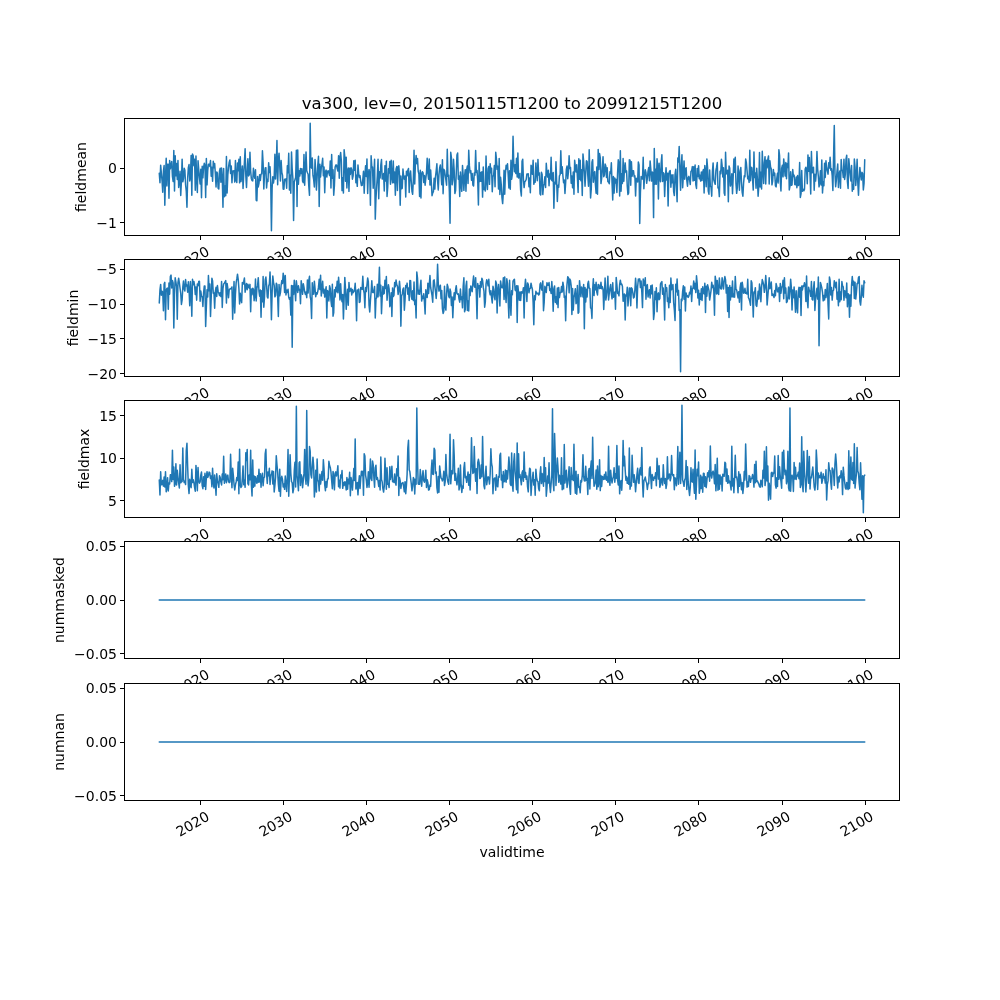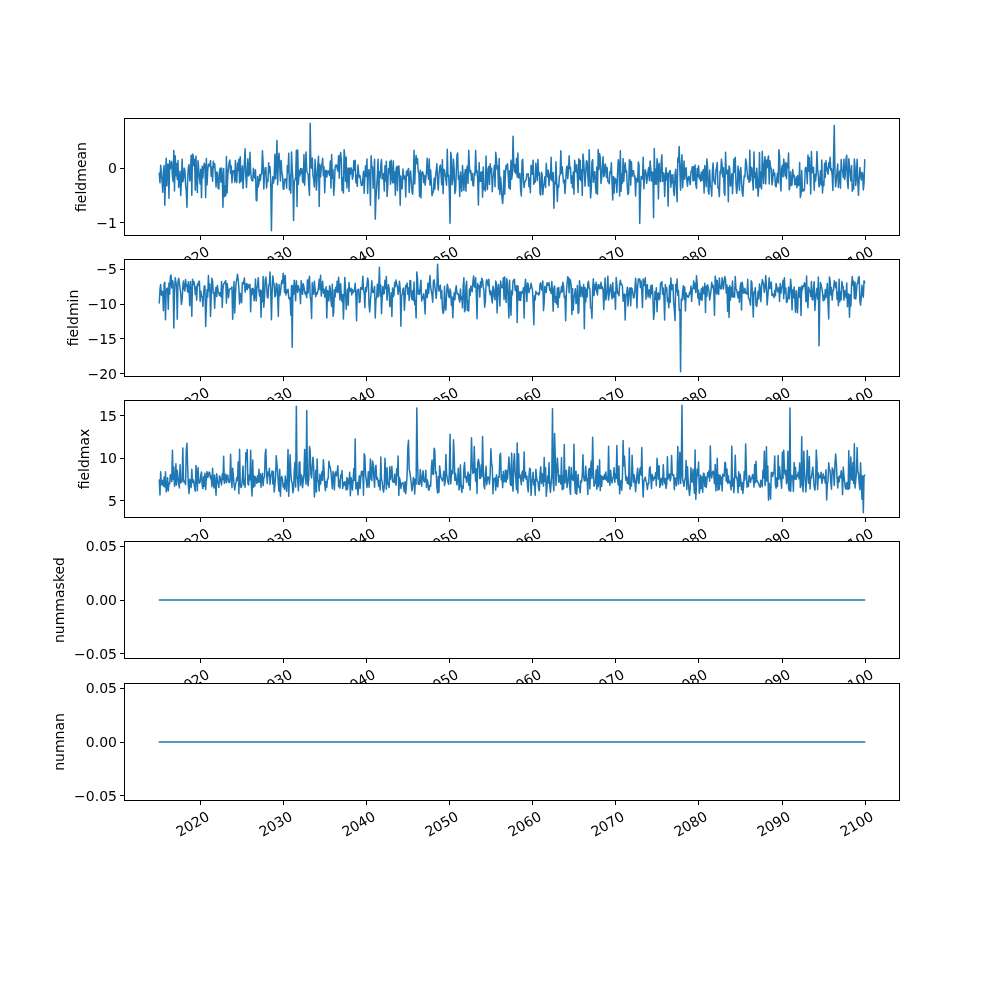--- a/index.html
+++ b/index.html
@@ -19,20 +19,22 @@
   .xtick-label{position:absolute;width:120px;text-align:right;font-size:14px;
     line-height:16px;white-space:nowrap;transform-origin:100% 0;transform:rotate(-30deg);}
   .ylab{position:absolute;width:200px;height:18px;text-align:center;font-size:14px;
     line-height:18px;white-space:nowrap;transform:rotate(-90deg);}
   .tick{position:absolute;background:#000;}
 </style>
 </head>
 <body>
 
 <div class="figure" id="figure">
+  <div class="title">va300, lev=0, 20150115T1200 to 20991215T1200</div>
+  <div class="xlabel">validtime</div>
   <div id="panels">
       <div class="panel-wrap" style="z-index: 1;">
         <div class="axes" style="left: 124px; top: 118px; width: 776px; height: 118px;"></div>
         <svg class="plot-svg" width="776" height="118" viewBox="0 0 776 118" style="left: 124px; top: 118px;">
           <polyline points="35.27,55.20 35.97,64.68 36.66,47.35 37.35,55.11 38.04,62.56 38.73,74.25 39.43,53.15 40.12,47.55 40.81,87.18 41.50,59.52 42.20,40.29 42.89,68.06 43.58,46.37 44.27,46.34 44.96,80.32 45.66,42.62 46.35,50.75 47.04,47.23 47.73,43.51 48.43,58.37 49.12,63.49 49.81,32.48 50.50,72.97 51.20,37.74 51.89,57.86 52.58,45.41 53.27,61.50 53.96,42.51 54.66,69.50 55.35,63.44 56.04,53.36 56.73,77.47 57.43,62.93 58.12,41.14 58.81,63.85 59.50,60.56 60.20,50.24 60.89,52.27 61.58,66.78 62.27,73.15 62.96,89.13 63.66,60.32 64.35,49.71 65.04,46.58 65.73,62.94 66.43,58.31 67.12,37.42 67.81,77.28 68.50,36.07 69.20,37.76 69.89,47.69 70.58,41.21 71.27,72.25 71.96,37.97 72.66,60.56 73.35,74.56 74.04,42.67 74.73,51.54 75.43,59.70 76.12,66.02 76.81,51.23 77.50,79.64 78.20,48.35 78.89,59.86 79.58,49.29 80.27,45.35 80.96,47.51 81.66,79.54 82.35,40.58 83.04,66.84 83.73,52.49 84.43,46.25 85.12,46.25 85.81,48.38 86.50,42.58 87.20,58.18 87.89,49.34 88.58,63.28 89.27,43.33 89.96,49.79 90.66,45.61 91.35,55.66 92.04,68.97 92.73,53.93 93.43,55.17 94.12,70.26 94.81,70.96 95.50,53.13 96.20,50.20 96.89,64.17 97.58,50.03 98.27,59.52 98.96,89.20 99.66,50.55 100.35,78.81 101.04,67.98 101.73,77.77 102.43,38.51 103.12,75.04 103.81,57.18 104.50,49.40 105.20,44.47 105.89,41.90 106.58,55.51 107.27,47.88 107.96,64.83 108.66,52.97 109.35,53.06 110.04,52.81 110.73,64.09 111.43,42.59 112.12,62.28 112.81,64.53 113.50,45.08 114.20,52.86 114.89,41.21 115.58,64.86 116.27,38.66 116.96,63.61 117.66,58.99 118.35,48.11 119.04,70.50 119.73,56.47 120.43,43.97 121.12,30.78 121.81,57.35 122.50,69.46 123.19,53.73 123.89,40.79 124.58,57.99 125.27,56.68 125.96,34.28 126.66,53.02 127.35,60.68 128.04,62.55 128.73,62.89 129.43,50.31 130.12,57.07 130.81,60.34 131.50,51.74 132.19,82.13 132.89,82.83 133.58,58.38 134.27,68.97 134.96,65.37 135.66,56.68 136.35,62.40 137.04,56.15 137.73,55.80 138.43,32.86 139.12,45.18 139.81,70.96 140.50,56.63 141.19,50.03 141.89,49.69 142.58,70.04 143.27,61.28 143.96,63.45 144.66,44.87 145.35,54.52 146.04,48.76 146.73,64.30 147.43,112.64 148.12,70.09 148.81,58.63 149.50,64.98 150.19,59.27 150.89,36.32 151.58,61.03 152.27,47.14 152.96,22.60 153.66,66.64 154.35,42.88 155.04,35.17 155.73,48.16 156.43,62.94 157.12,42.49 157.81,54.31 158.50,57.09 159.19,70.94 159.89,71.25 160.58,61.16 161.27,62.35 161.96,60.68 162.66,70.28 163.35,47.63 164.04,54.76 164.73,35.36 165.43,71.92 166.12,57.13 166.81,75.21 167.50,34.01 168.19,50.68 168.89,60.82 169.58,102.49 170.27,64.07 170.96,61.77 171.66,59.41 172.35,32.26 173.04,88.53 173.73,31.99 174.43,66.28 175.12,52.63 175.81,58.01 176.50,50.41 177.19,55.42 177.89,50.69 178.58,63.15 179.27,64.63 179.96,36.60 180.66,67.28 181.35,51.82 182.04,33.96 182.73,52.83 183.43,54.71 184.12,56.26 184.81,68.40 185.50,77.33 186.19,5.36 186.89,48.85 187.58,50.18 188.27,39.88 188.96,57.48 189.66,61.39 190.35,68.96 191.04,41.60 191.73,53.74 192.43,72.09 193.12,59.40 193.81,46.96 194.50,38.34 195.19,88.52 195.89,46.20 196.58,58.98 197.27,49.65 197.96,46.60 198.66,40.36 199.35,57.70 200.04,49.05 200.73,74.73 201.42,53.85 202.12,52.09 202.81,59.04 203.50,53.26 204.19,52.73 204.89,55.09 205.58,57.49 206.27,43.09 206.96,70.03 207.66,36.51 208.35,60.31 209.04,51.65 209.73,77.21 210.42,67.33 211.12,49.22 211.81,46.93 212.50,46.97 213.19,50.63 213.89,53.05 214.58,37.71 215.27,60.21 215.96,39.27 216.66,34.61 217.35,42.78 218.04,72.61 218.73,59.64 219.42,75.11 220.12,31.69 220.81,39.06 221.50,63.33 222.19,39.13 222.89,70.03 223.58,53.35 224.27,49.89 224.96,73.37 225.66,50.25 226.35,56.48 227.04,49.78 227.73,51.61 228.42,61.17 229.12,57.88 229.81,42.68 230.50,52.13 231.19,42.22 231.89,64.72 232.58,57.34 233.27,68.37 233.96,46.90 234.66,55.18 235.35,59.39 236.04,57.76 236.73,63.52 237.42,67.55 238.12,67.34 238.81,61.33 239.50,53.30 240.19,75.28 240.89,57.43 241.58,47.87 242.27,58.56 242.96,41.02 243.66,75.44 244.35,55.69 245.04,51.42 245.73,55.76 246.42,87.26 247.12,37.71 247.81,49.17 248.50,48.98 249.19,70.26 249.89,56.81 250.58,41.25 251.27,101.12 251.96,80.47 252.66,68.85 253.35,57.87 254.04,41.18 254.73,80.67 255.42,53.84 256.12,60.05 256.81,47.01 257.50,41.58 258.19,61.06 258.89,60.64 259.58,55.55 260.27,72.94 260.96,47.85 261.66,63.08 262.35,43.36 263.04,78.47 263.73,68.99 264.42,50.87 265.12,55.08 265.81,43.47 266.50,66.33 267.19,42.26 267.89,59.37 268.58,64.83 269.27,43.05 269.96,64.64 270.66,53.94 271.35,77.25 272.04,51.16 272.73,48.58 273.42,72.48 274.12,49.19 274.81,47.80 275.50,57.08 276.19,87.16 276.89,58.03 277.58,70.80 278.27,70.25 278.96,50.98 279.65,58.30 280.35,61.22 281.04,58.02 281.73,79.05 282.42,53.27 283.12,57.85 283.81,52.32 284.50,50.44 285.19,74.44 285.89,57.44 286.58,52.89 287.27,63.72 287.96,73.23 288.65,76.23 289.35,61.47 290.04,32.23 290.73,66.09 291.42,45.02 292.12,37.43 292.81,45.80 293.50,40.41 294.19,53.02 294.89,55.96 295.58,78.60 296.27,52.21 296.96,79.99 297.65,55.85 298.35,53.76 299.04,54.63 299.73,64.52 300.42,57.41 301.12,67.23 301.81,60.51 302.50,54.37 303.19,40.17 303.89,55.10 304.58,61.20 305.27,40.92 305.96,67.10 306.65,51.96 307.35,64.79 308.04,77.69 308.73,74.79 309.42,73.55 310.12,60.32 310.81,71.09 311.50,58.77 312.19,52.89 312.89,45.78 313.58,62.58 314.27,71.90 314.96,56.55 315.65,50.00 316.35,47.03 317.04,56.56 317.73,66.75 318.42,41.68 319.12,75.64 319.81,51.35 320.50,52.45 321.19,57.14 321.89,61.93 322.58,67.12 323.27,31.28 323.96,58.34 324.65,57.04 325.35,73.59 326.04,105.35 326.73,34.23 327.42,39.58 328.12,66.79 328.81,61.74 329.50,41.19 330.19,52.44 330.89,75.54 331.58,72.61 332.27,54.83 332.96,36.94 333.65,34.98 334.35,61.34 335.04,58.03 335.73,78.50 336.42,54.04 337.12,66.65 337.81,73.33 338.50,47.49 339.19,57.70 339.89,72.36 340.58,58.19 341.27,51.64 341.96,73.28 342.65,52.00 343.35,48.01 344.04,65.38 344.73,32.28 345.42,47.90 346.12,54.85 346.81,52.80 347.50,62.25 348.19,55.45 348.89,67.09 349.58,67.89 350.27,55.04 350.96,57.12 351.65,32.43 352.35,54.40 353.04,52.45 353.73,62.77 354.42,87.00 355.12,44.44 355.81,63.44 356.50,54.44 357.19,63.33 357.88,53.73 358.58,79.12 359.27,48.94 359.96,71.47 360.65,70.20 361.35,72.96 362.04,37.91 362.73,63.24 363.42,71.46 364.12,50.83 364.81,48.46 365.50,66.36 366.19,45.76 366.88,54.65 367.58,50.31 368.27,73.77 368.96,58.61 369.65,56.99 370.35,47.59 371.04,68.63 371.73,34.37 372.42,40.94 373.12,51.36 373.81,48.18 374.50,70.89 375.19,40.48 375.88,76.50 376.58,59.37 377.27,66.73 377.96,79.67 378.65,85.60 379.35,74.43 380.04,52.36 380.73,76.34 381.42,55.41 382.12,47.34 382.81,51.05 383.50,45.80 384.19,56.78 384.88,69.88 385.58,52.76 386.27,71.24 386.96,42.23 387.65,61.18 388.35,56.07 389.04,18.26 389.73,44.74 390.42,53.71 391.12,46.84 391.81,55.52 392.50,40.34 393.19,59.02 393.88,35.10 394.58,60.08 395.27,56.26 395.96,55.42 396.65,72.24 397.35,77.94 398.04,43.20 398.73,41.27 399.42,61.94 400.12,69.59 400.81,63.64 401.50,62.95 402.19,61.50 402.88,56.08 403.58,56.11 404.27,55.78 404.96,68.70 405.65,59.92 406.35,74.78 407.04,47.25 407.73,48.75 408.42,56.35 409.12,42.26 409.81,66.30 410.50,63.29 411.19,64.20 411.88,44.88 412.58,55.01 413.27,62.72 413.96,41.53 414.65,57.09 415.35,55.01 416.04,75.90 416.73,76.98 417.42,54.17 418.12,56.56 418.81,76.59 419.50,68.16 420.19,65.69 420.88,58.74 421.58,69.53 422.27,45.34 422.96,55.21 423.65,59.08 424.35,52.32 425.04,67.74 425.73,56.04 426.42,61.00 427.11,39.25 427.81,62.36 428.50,62.99 429.19,54.58 429.88,90.16 430.58,64.37 431.27,65.96 431.96,43.66 432.65,63.22 433.35,83.52 434.04,67.28 434.73,69.18 435.42,57.86 436.11,56.73 436.81,32.69 437.50,55.20 438.19,48.68 438.88,57.55 439.58,64.80 440.27,61.98 440.96,75.42 441.65,64.79 442.35,51.47 443.04,48.10 443.73,60.63 444.42,54.26 445.11,37.87 445.81,50.56 446.50,49.45 447.19,65.14 447.88,57.96 448.58,69.65 449.27,54.07 449.96,76.31 450.65,42.24 451.35,48.76 452.04,53.99 452.73,46.81 453.42,59.60 454.11,74.53 454.81,40.69 455.50,61.15 456.19,42.24 456.88,62.69 457.58,51.65 458.27,77.43 458.96,35.94 459.65,43.32 460.35,54.65 461.04,68.21 461.73,54.91 462.42,42.78 463.11,43.59 463.81,57.68 464.50,68.26 465.19,31.82 465.88,56.58 466.58,79.95 467.27,71.06 467.96,44.19 468.65,41.83 469.35,64.14 470.04,55.73 470.73,53.63 471.42,66.47 472.11,75.31 472.81,49.00 473.50,76.16 474.19,31.56 474.88,51.45 475.58,35.55 476.27,39.85 476.96,65.55 477.65,60.40 478.35,49.41 479.04,38.77 479.73,58.70 480.42,57.07 481.11,46.02 481.81,48.05 482.50,59.57 483.19,49.83 483.88,63.66 484.58,64.08 485.27,65.77 485.96,53.72 486.65,55.44 487.35,44.77 488.04,64.68 488.73,81.99 489.42,58.46 490.11,75.12 490.81,60.02 491.50,64.93 492.19,61.37 492.88,74.40 493.58,54.99 494.27,41.85 494.96,45.08 495.65,78.10 496.35,32.74 497.04,73.21 497.73,55.67 498.42,65.38 499.11,40.48 499.81,63.20 500.50,49.82 501.19,44.87 501.88,54.50 502.58,52.96 503.27,68.16 503.96,76.58 504.65,74.92 505.34,41.85 506.04,42.20 506.73,67.21 507.42,43.76 508.11,58.19 508.81,52.72 509.50,52.63 510.19,58.82 510.88,57.83 511.58,78.06 512.27,60.18 512.96,62.52 513.65,63.99 514.34,44.01 515.04,46.82 515.73,105.56 516.42,74.59 517.11,58.43 517.81,60.13 518.50,61.02 519.19,39.17 519.88,70.78 520.58,57.86 521.27,51.87 521.96,54.59 522.65,65.32 523.34,60.43 524.04,53.35 524.73,49.61 525.42,62.73 526.11,42.92 526.81,50.95 527.50,63.10 528.19,54.10 528.88,54.68 529.58,99.62 530.27,30.62 530.96,66.25 531.65,51.34 532.34,66.19 533.04,40.86 533.73,49.32 534.42,80.91 535.11,45.31 535.81,58.30 536.50,63.78 537.19,44.81 537.88,36.71 538.58,63.50 539.27,54.63 539.96,55.72 540.65,78.55 541.34,60.98 542.04,49.73 542.73,62.11 543.42,55.28 544.11,87.92 544.81,55.61 545.50,53.38 546.19,52.51 546.88,69.14 547.58,57.04 548.27,64.75 548.96,56.69 549.65,73.58 550.34,77.57 551.04,56.24 551.73,51.23 552.42,68.34 553.11,83.81 553.81,39.91 554.50,44.04 555.19,28.39 555.88,52.30 556.58,72.17 557.27,47.57 557.96,36.68 558.65,69.81 559.34,57.71 560.04,42.89 560.73,61.21 561.42,51.27 562.11,49.75 562.81,62.49 563.50,68.16 564.19,59.62 564.88,58.38 565.58,61.62 566.27,66.56 566.96,53.26 567.65,52.80 568.34,48.63 569.04,63.07 569.73,48.67 570.42,62.26 571.11,47.01 571.81,66.73 572.50,70.45 573.19,50.49 573.88,58.49 574.58,47.86 575.27,60.66 575.96,57.27 576.65,63.09 577.34,53.97 578.04,62.45 578.73,54.07 579.42,51.40 580.11,75.06 580.81,47.45 581.50,52.76 582.19,68.75 582.88,40.99 583.57,49.65 584.27,73.10 584.96,76.21 585.65,52.10 586.34,68.23 587.04,69.08 587.73,78.17 588.42,53.61 589.11,44.89 589.81,62.07 590.50,64.26 591.19,66.35 591.88,52.94 592.57,49.13 593.27,44.57 593.96,70.00 594.65,69.55 595.34,78.61 596.04,53.31 596.73,55.77 597.42,41.17 598.11,47.68 598.81,59.01 599.50,49.72 600.19,74.96 600.88,77.22 601.57,34.19 602.27,55.99 602.96,54.72 603.65,52.32 604.34,83.79 605.04,47.95 605.73,50.20 606.42,68.03 607.11,65.08 607.81,55.72 608.50,75.69 609.19,59.08 609.88,40.90 610.57,54.15 611.27,39.21 611.96,65.55 612.65,75.36 613.34,69.45 614.04,48.11 614.73,56.62 615.42,72.32 616.11,52.96 616.81,49.56 617.50,64.39 618.19,74.41 618.88,78.18 619.57,65.24 620.27,57.74 620.96,58.77 621.65,40.98 622.34,44.63 623.04,52.64 623.73,60.82 624.42,58.64 625.11,64.38 625.81,32.19 626.50,62.83 627.19,49.30 627.88,49.85 628.57,61.29 629.27,72.10 629.96,33.88 630.65,59.38 631.34,55.11 632.04,70.30 632.73,50.25 633.42,61.46 634.11,78.14 634.81,67.98 635.50,34.39 636.19,69.00 636.88,54.22 637.57,70.96 638.27,33.18 638.96,52.27 639.65,65.45 640.34,44.92 641.04,38.63 641.73,66.08 642.42,42.13 643.11,49.86 643.81,41.38 644.50,37.94 645.19,65.99 645.88,42.64 646.57,49.14 647.27,50.79 647.96,66.87 648.65,63.06 649.34,51.45 650.04,57.22 650.73,55.12 651.42,67.81 652.11,68.89 652.81,60.39 653.50,55.33 654.19,64.90 654.88,31.70 655.57,37.47 656.27,63.43 656.96,73.00 657.65,50.47 658.34,47.31 659.04,58.86 659.73,40.88 660.42,48.94 661.11,57.88 661.80,44.45 662.50,60.67 663.19,45.80 663.88,49.58 664.57,34.89 665.27,71.89 665.96,68.11 666.65,53.85 667.34,67.31 668.04,66.78 668.73,51.57 669.42,58.54 670.11,57.19 670.80,66.58 671.50,66.65 672.19,59.08 672.88,69.77 673.57,57.51 674.27,67.41 674.96,66.54 675.65,44.49 676.34,79.46 677.04,75.64 677.73,52.61 678.42,73.33 679.11,71.12 679.80,72.84 680.50,71.17 681.19,51.06 681.88,49.22 682.57,51.38 683.27,65.72 683.96,36.88 684.65,53.25 685.34,39.38 686.04,57.08 686.73,75.94 687.42,33.52 688.11,54.71 688.80,51.68 689.50,49.15 690.19,72.32 690.88,56.26 691.57,63.11 692.27,55.29 692.96,33.41 693.65,50.99 694.34,58.21 695.04,68.86 695.73,64.53 696.42,52.71 697.11,66.93 697.80,42.11 698.50,74.96 699.19,64.09 699.88,67.77 700.57,45.25 701.27,59.41 701.96,42.80 702.65,50.04 703.34,52.99 704.04,56.13 704.73,44.83 705.42,50.09 706.11,39.22 706.80,52.14 707.50,50.75 708.19,57.60 708.88,72.42 709.57,38.22 710.27,7.54 710.96,55.38 711.65,68.64 712.34,62.15 713.04,52.97 713.73,46.09 714.42,69.58 715.11,56.61 715.80,52.95 716.50,70.33 717.19,41.62 717.88,52.25 718.57,52.53 719.27,59.46 719.96,41.34 720.65,61.47 721.34,56.39 722.04,40.99 722.73,37.17 723.42,63.61 724.11,70.50 724.80,40.83 725.50,48.89 726.19,57.02 726.88,63.01 727.57,47.59 728.27,73.29 728.96,66.91 729.65,71.21 730.34,40.96 731.04,48.78 731.73,67.49 732.42,58.80 733.11,41.34 733.80,64.69 734.50,77.22 735.19,60.58 735.88,49.60 736.57,56.94 737.27,61.96 737.96,54.27 738.65,55.42 739.34,71.91 740.03,65.42 740.73,41.83" fill="none" stroke="#1f77b4" stroke-width="1.5" stroke-linejoin="round" stroke-linecap="round"></polyline>
         </svg>
         <div class="tick" style="left: 120px; top: 167.5px; width: 4px; height: 1px;"></div>
         <div class="ytick-label" style="left: -83px; top: 159px;">0</div>
         <div class="tick" style="left: 120px; top: 222px; width: 4px; height: 1px;"></div>
         <div class="ytick-label" style="left: -83px; top: 213.5px;">−1</div>

